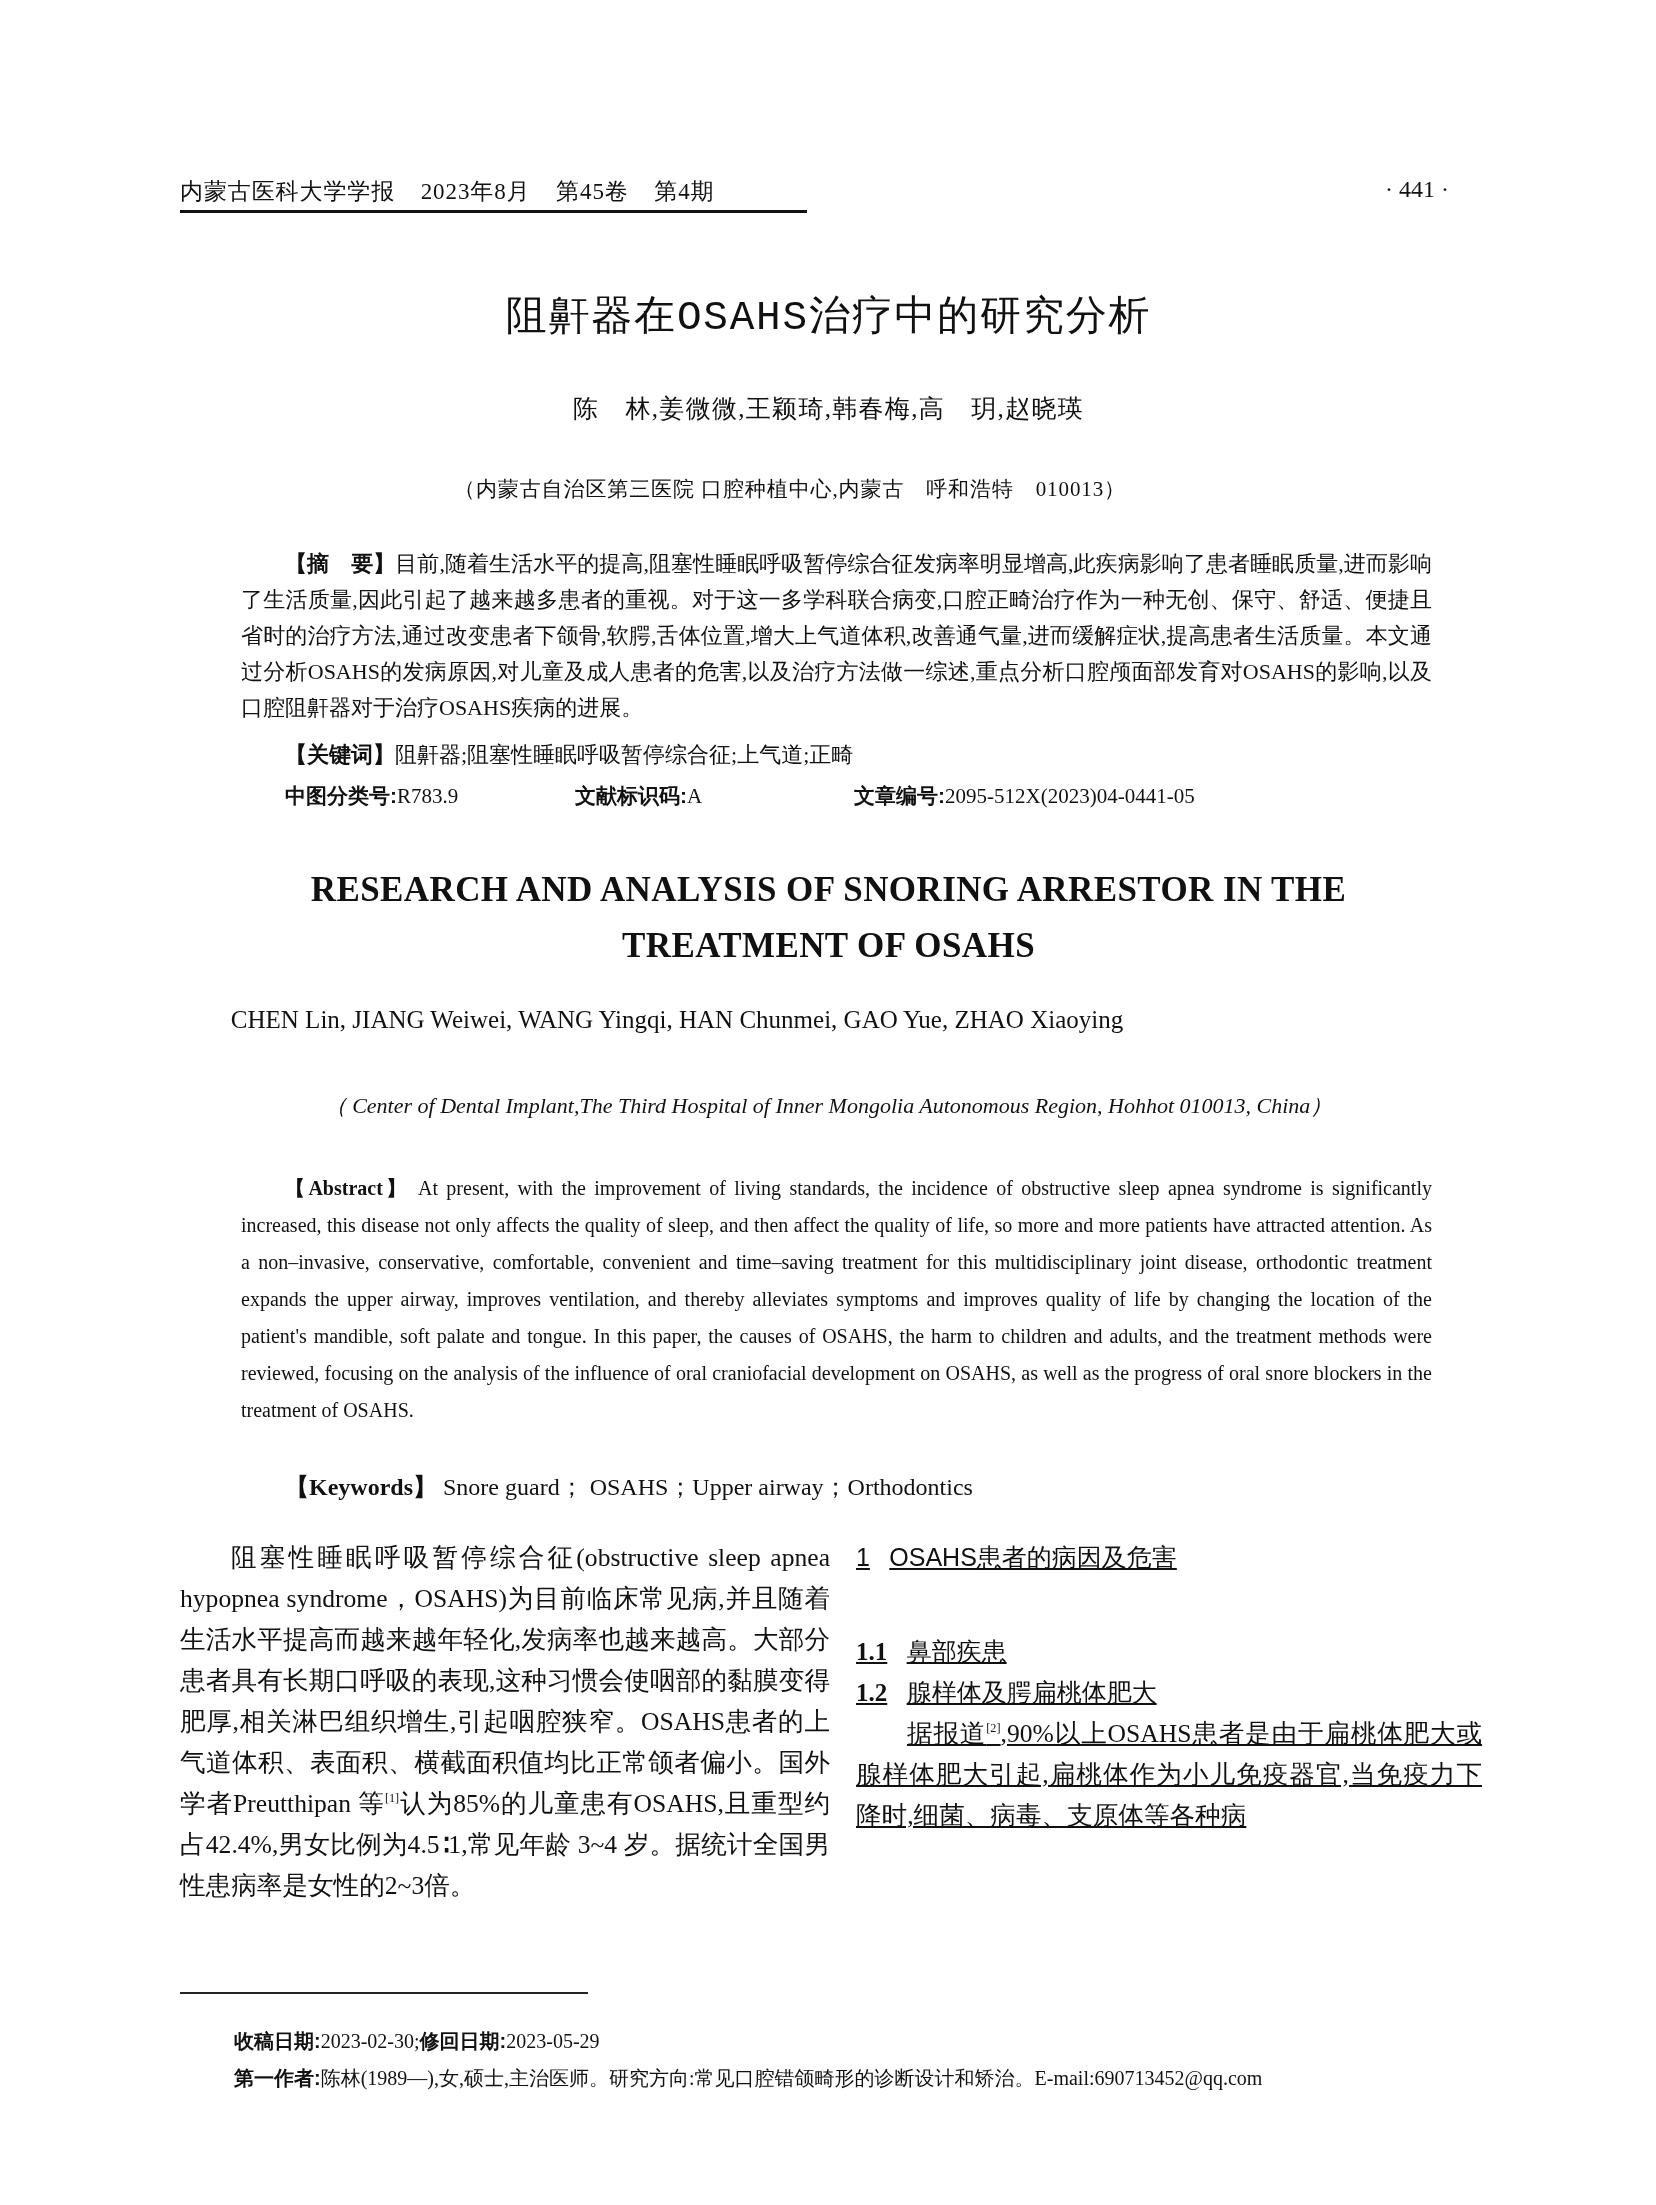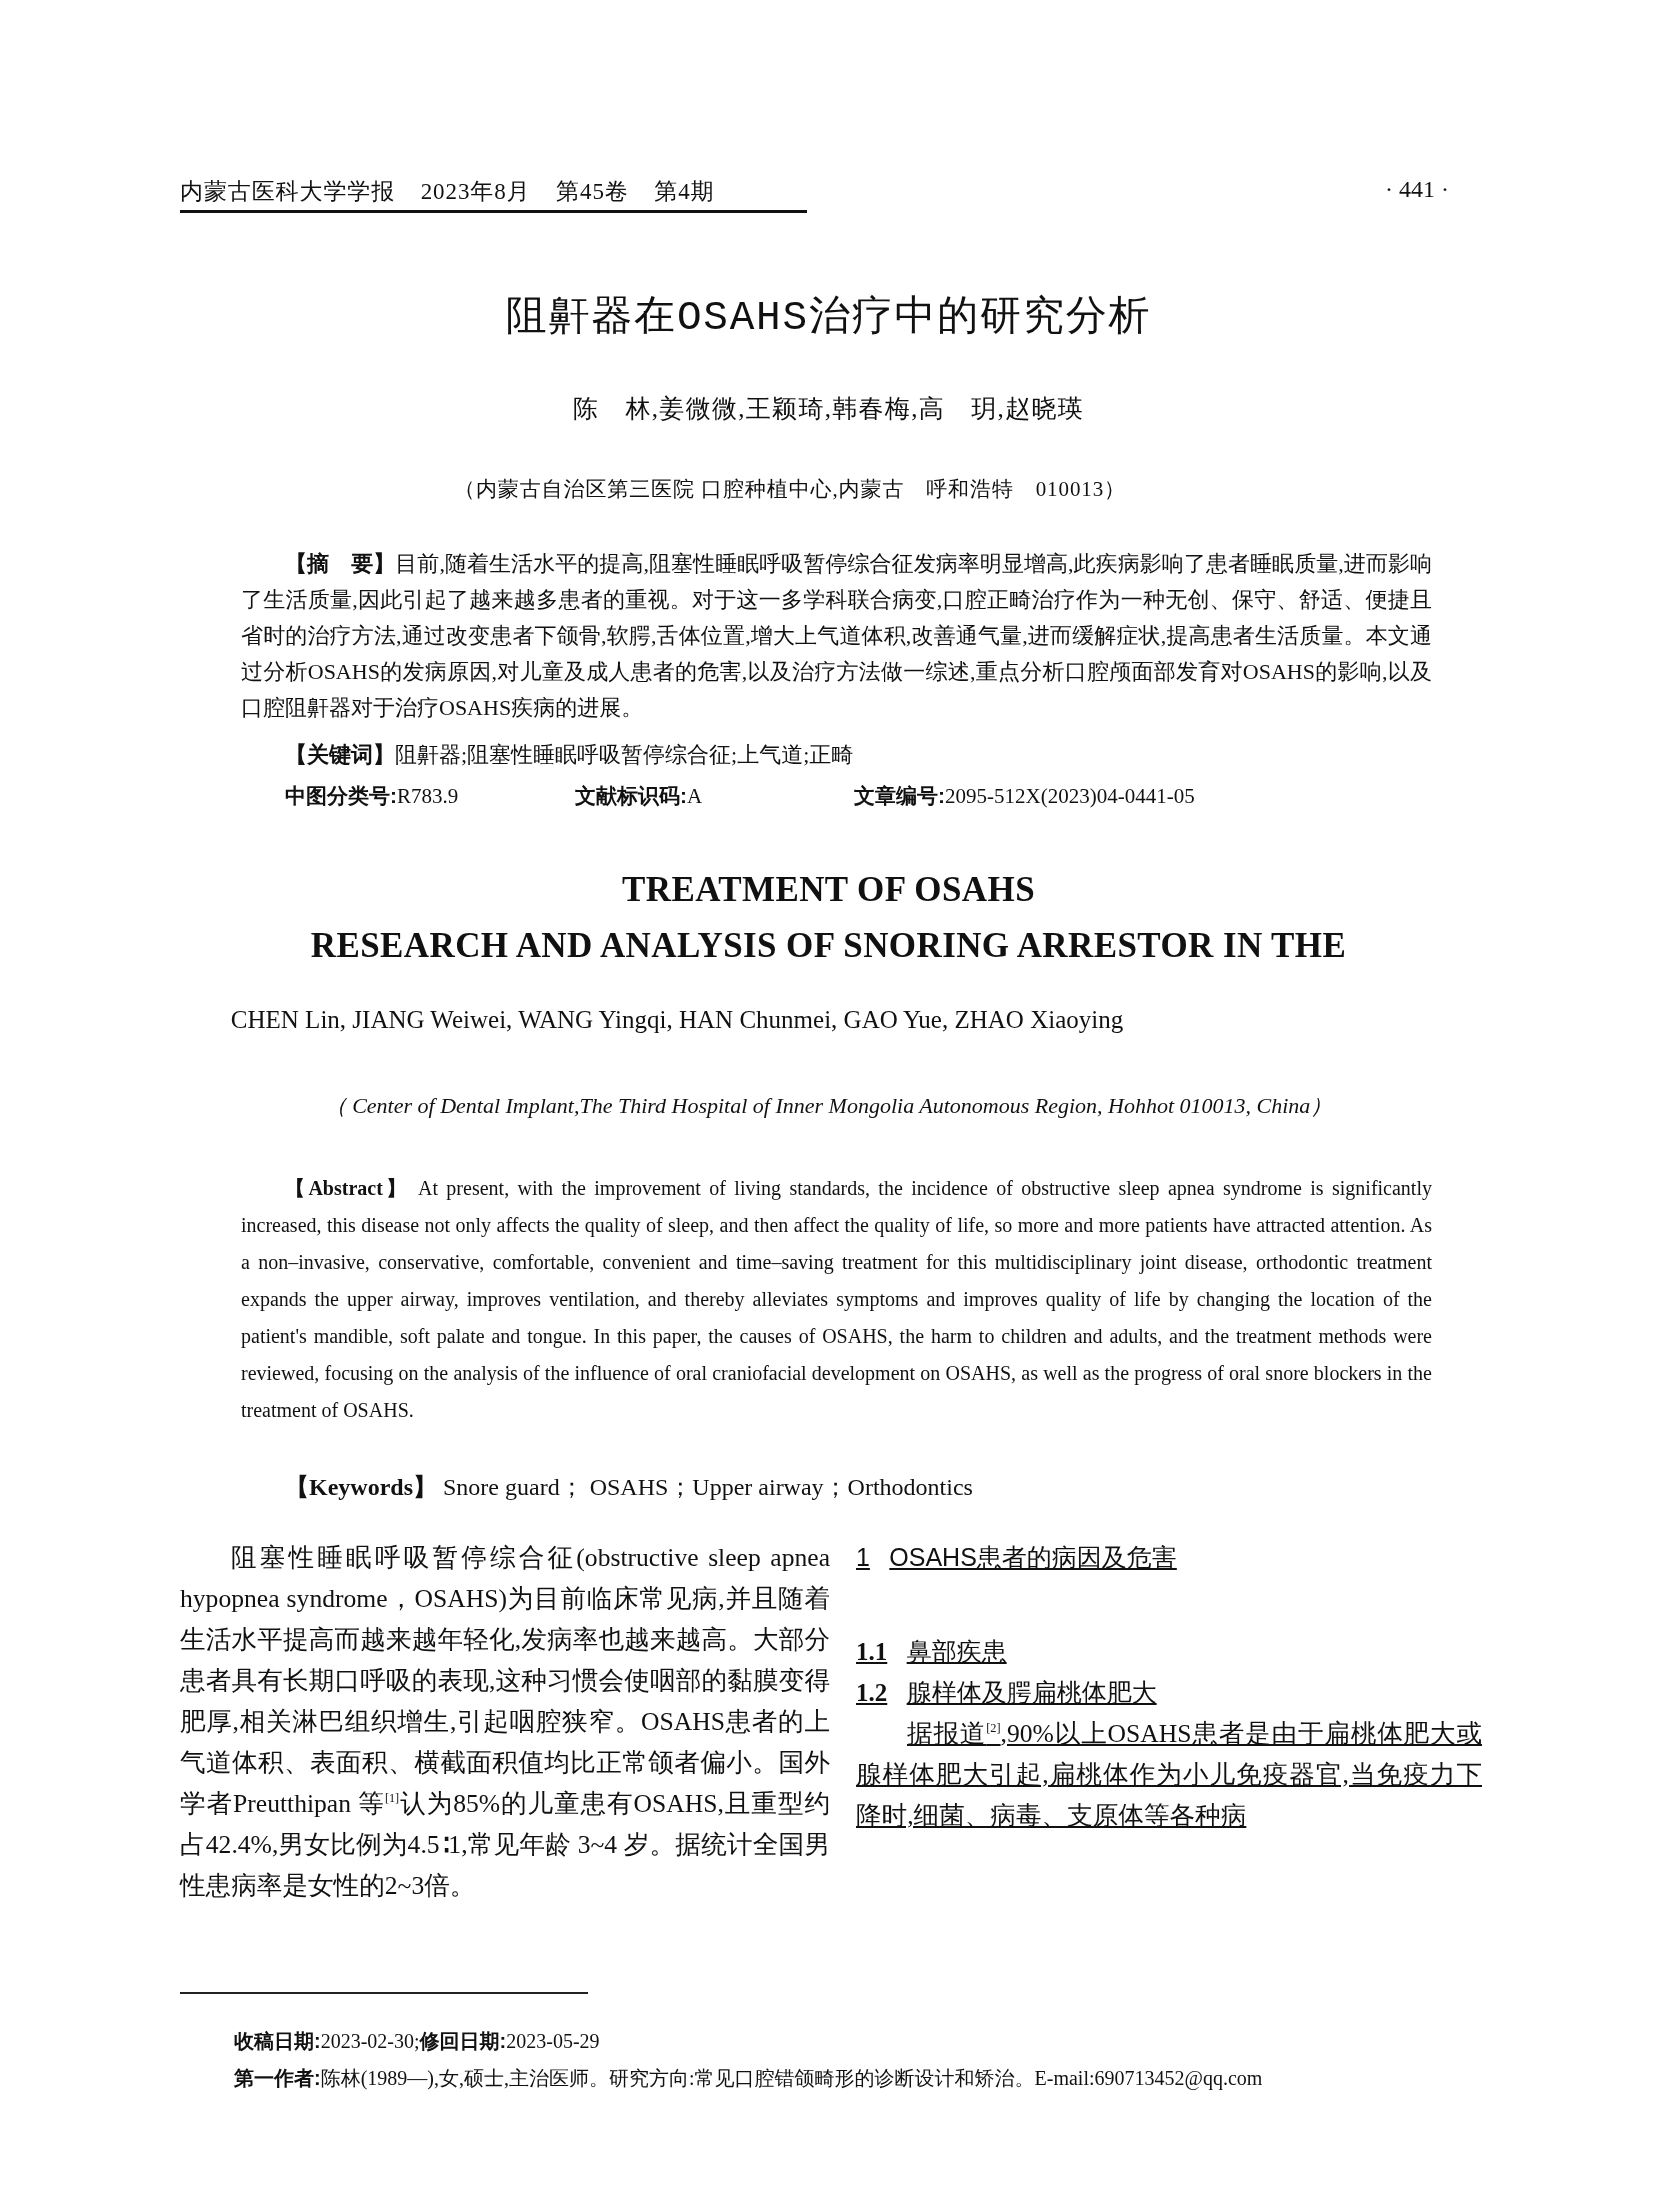--- a/index.html
+++ b/index.html
@@ -84,22 +84,22 @@
   <span class="bold-label">【摘　要】</span><span>目前,随着生活水平的提高,阻塞性睡眠呼吸暂停综合征发病率明显增高,此疾病影响了患者睡眠质量,进而影响了生活质量,因此引起了越来越多患者的重视。对于这一多学科联合病变,口腔正畸治疗作为一种无创、保守、舒适、便捷且省时的治疗方法,通过改变患者下颌骨,软腭,舌体位置,增大上气道体积,改善通气量,进而缓解症状,提高患者生活质量。本文通过分析OSAHS的发病原因,对儿童及成人患者的危害,以及治疗方法做一综述,重点分析口腔颅面部发育对OSAHS的影响,以及口腔阻鼾器对于治疗OSAHS疾病的进展。</span>
 </div>
 <div class="abs cn-keywords">
   <span class="bold-label">【关键词】</span><span>阻鼾器;阻塞性睡眠呼吸暂停综合征;上气道;正畸</span>
 </div>
 <div class="abs class-line">
   <span class="cell cell1"><span class="bold-label">中图分类号:</span><span>R783.9</span></span><span class="cell cell2"><span class="bold-label">文献标识码:</span><span>A</span></span><span class="cell"><span class="bold-label">文章编号:</span><span>2095-512X(2023)04-0441-05</span></span>
 </div>
 
 <div class="abs en-title">
+  <div>RESEARCH AND ANALYSIS OF SNORING ARRESTOR IN THE</div>
   <div>TREATMENT OF OSAHS</div>
-  <div>RESEARCH AND ANALYSIS OF SNORING ARRESTOR IN THE</div>
 </div>
 <div class="abs en-authors">CHEN Lin, JIANG Weiwei, WANG Yingqi, HAN Chunmei, GAO Yue, ZHAO Xiaoying</div>
 <div class="abs en-affil">（ Center of Dental Implant,The Third Hospital of Inner Mongolia Autonomous Region, Hohhot 010013, China）</div>
 
 <div class="abs en-abstract">
   <span class="en-bold">【Abstract】</span> <span>At present, with the improvement of living standards, the incidence of obstructive sleep apnea syndrome is significantly increased, this disease not only affects the quality of sleep, and then affect the quality of life, so more and more patients have attracted attention. As a non–invasive, conservative, comfortable, convenient and time–saving treatment for this multidisciplinary joint disease, orthodontic treatment expands the upper airway, improves ventilation, and thereby alleviates symptoms and improves quality of life by changing the location of the patient's mandible, soft palate and tongue. In this paper, the causes of OSAHS, the harm to children and adults, and the treatment methods were reviewed, focusing on the analysis of the influence of oral craniofacial development on OSAHS, as well as the progress of oral snore blockers in the treatment of OSAHS.</span>
 </div>
 <div class="abs en-keywords">
   <span class="en-bold">【Keywords】</span> <span>Snore guard；  OSAHS；Upper airway；Orthodontics</span>
 </div>

